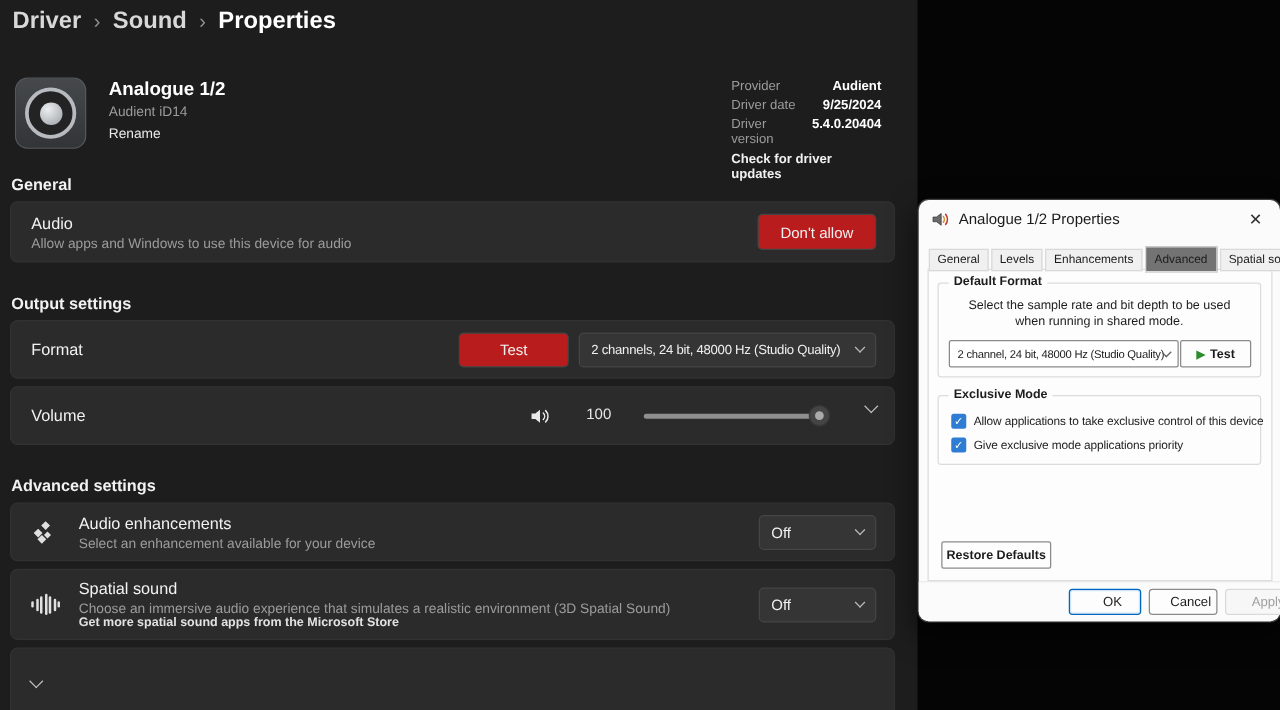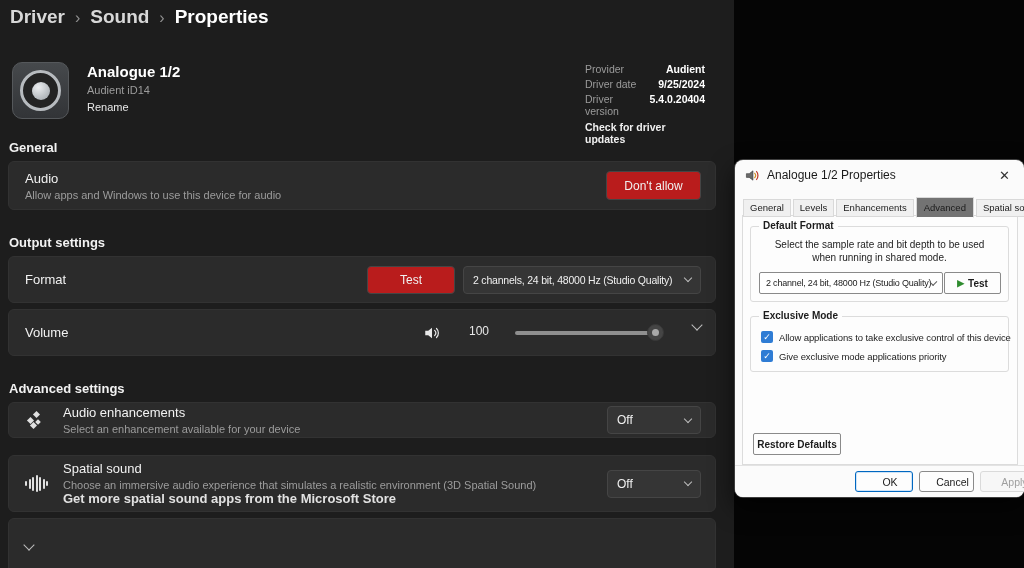--- a/index.html
+++ b/index.html
@@ -33,21 +33,21 @@
   .di-link { color:#f0f0f0; font-weight:600; margin-top:4px; }
 
   .sec-h { position:absolute; left:9px; font-size:13px; font-weight:600; color:#f2f2f2; }
 
   .card { position:absolute; left:8px; width:708px; background:#2b2b2b;
     border:1px solid #323232; border-radius:6px; display:flex; align-items:center;
     padding:0 14px 0 16px; }
   .row-text { flex:1; min-width:0; }
   .row-title { font-size:13px; color:#f2f2f2; }
   .row-sub { font-size:11px; color:#9c9c9c; margin-top:3px; }
-  .row-link { font-size:13px; color:#e2e2e2; font-weight:700; margin-top:0; }
+  .row-link { font-size:10px; color:#e2e2e2; font-weight:700; margin-top:0; }
   .row-icon { width:26px; margin-right:12px; color:#e0e0e0; display:flex; align-items:center; }
 
   .btn-dark { height:29px; background:#b91c1c; border:1px solid #454545; border-radius:4px;
     color:#f0f0f0; font-size:12px; display:flex; align-items:center; justify-content:center; }
   .sel { height:28px; background:#353535; border:1px solid #454545; border-radius:4px;
     color:#f0f0f0; display:flex; align-items:center; justify-content:space-between;
     padding:0 9px; }
   .chv { display:inline-block; width:6px; height:6px; border-right:1.4px solid #bdbdbd;
     border-bottom:1.4px solid #bdbdbd; transform:rotate(45deg); margin-top:-3px; }
   .chv-big { width:8px; height:8px; border-width:1.6px; }
@@ -202,21 +202,21 @@
       <div class="slider">
         <div class="slider-track"></div>
         <div class="slider-thumb"></div>
       </div>
       <span class="chv chv-big" style="margin-left:4px;"></span>
     </div>
   </div>
 
   <div class="sec-h" style="top:381px;">Advanced settings</div>
 
-  <div class="card" style="top:402px; height:36px;">
+  <div class="card" style="top:402px; height:47px;">
     <div class="row-icon">
       <div class="diamonds">
           <i></i>
           <i></i>
           <i></i>
           <i></i>
         </div>
     </div>
     <div class="row-text">
       <div class="row-title">Audio enhancements</div>

